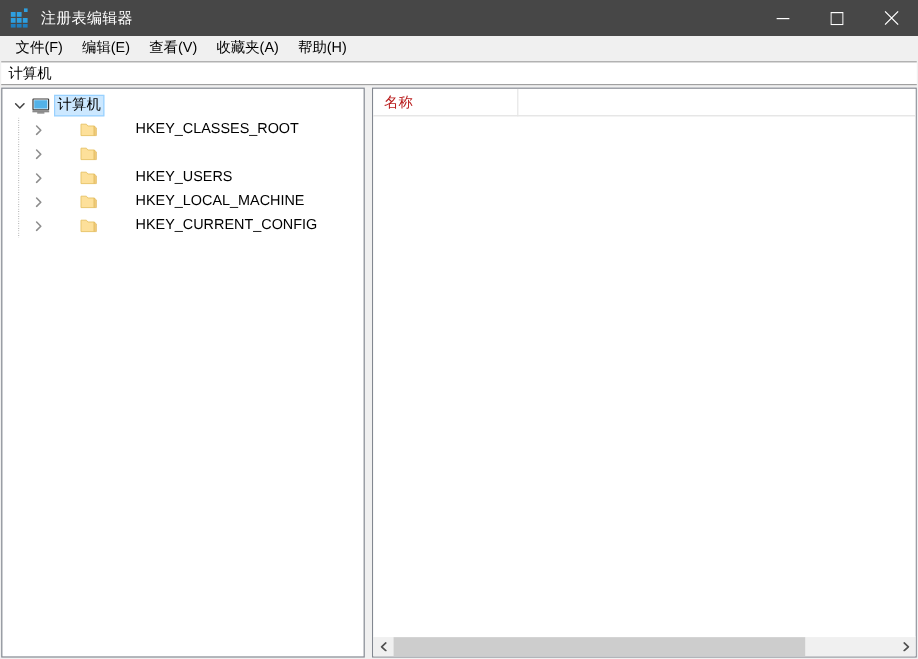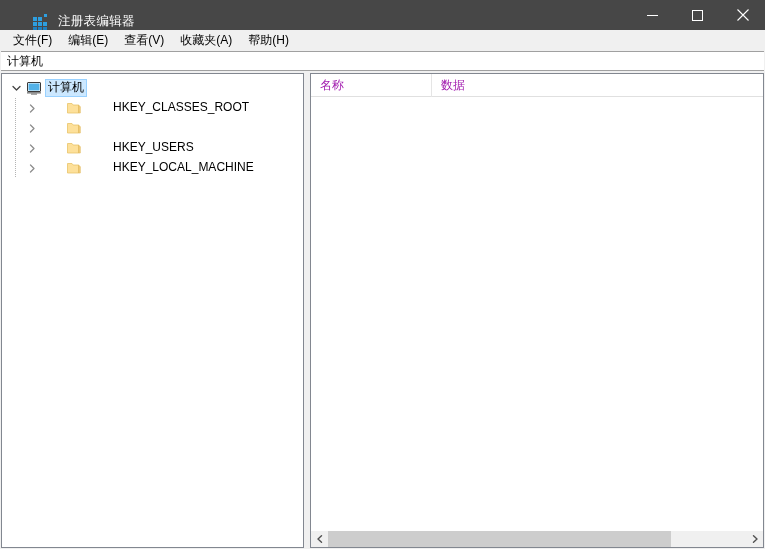--- a/index.html
+++ b/index.html
@@ -20,24 +20,23 @@
     background: #f0f0f0;
     display: flex;
     flex-direction: column;
   }
 
   
   .titlebar {
     height: 30px;
     background: #474747;
     display: flex;
-    align-items: flex-end;
+    align-items: center;
     flex: 0 0 30px;
     user-select: none;
-    padding-left: 24px;
   }
   .title-icon {
     width: 16px;
     height: 16px;
     margin-left: 9px;
     margin-right: 9px;
     position: relative;
     flex: 0 0 16px;
   }
   .title-icon .sq {
@@ -64,21 +63,21 @@
     justify-content: center;
     cursor: default;
   }
   .win-btn svg { display: block; }
 
   
   .menubar {
     height: 21px;
     background: #f0f0f0;
     display: flex;
-    align-items: center;
+    align-items: flex-start;
     padding-left: 5px;
     flex: 0 0 21px;
     border-bottom: 1px solid #f0f0f0;
   }
   .menu-item {
     font-size: 12px;
     color: #000;
     padding: 2px 8px 3px 8px;
     white-space: nowrap;
     cursor: default;
@@ -199,21 +198,21 @@
     height: 23px;
     flex: 0 0 23px;
     background: #ffffff;
     border-bottom: 1px solid #e0e0e0;
     display: flex;
     align-items: center;
     position: relative;
   }
   .col-head {
     font-size: 12px;
-    color: #a21caf;
+    color: #b91c1c;
     height: 23px;
     display: flex;
     align-items: center;
     padding-left: 9px;
     border-right: 1px solid #e5e5e5;
     cursor: default;
     white-space: nowrap;
   }
   .list-body {
     flex: 1 1 auto;
@@ -379,32 +378,45 @@
             </span>
             <span class="icon-folder">
               <svg width="16" height="16" viewBox="0 0 16 16">
                 <path d="M1.5 3.5 L6 3.5 L7.2 5 L12.5 5 L12.5 13 L1.5 13 Z" fill="#fde09a" stroke="#e8c46a" stroke-width="0.8"></path>
                 <path d="M12.5 5 L14.3 6.6 L14.3 13 L12.5 13 Z" fill="#f2cd7d" stroke="#e0b85c" stroke-width="0.6"></path>
               </svg>
             </span>
             <span class="node-label">HKEY_LOCAL_MACHINE</span>
           </div>
 
+          <div class="tree-row child">
+            <span class="expander">
+              <svg width="9" height="9" viewBox="0 0 9 9">
+                <path d="M2.5 1 L6 4.5 L2.5 8" stroke="#8d8d8d" stroke-width="1.3" fill="none" stroke-linecap="round" stroke-linejoin="round"></path>
+              </svg>
+            </span>
+            <span class="icon-folder">
+              <svg width="16" height="16" viewBox="0 0 16 16">
+                <path d="M1.5 3.5 L6 3.5 L7.2 5 L12.5 5 L12.5 13 L1.5 13 Z" fill="#fde09a" stroke="#e8c46a" stroke-width="0.8"></path>
+                <path d="M12.5 5 L14.3 6.6 L14.3 13 L12.5 13 Z" fill="#f2cd7d" stroke="#e0b85c" stroke-width="0.6"></path>
+              </svg>
+            </span>
+            <span class="node-label">HKEY_CURRENT_CONFIG</span>
+          </div>
 
         </div>
       </div>
     </div>
 
     <div class="splitter"></div>
 
     <div class="list-pane">
 
       <div class="list-header">
         <div class="col-head" style="width:121px;">名称</div>
-        <div class="col-head" style="width:205px;border-right:none;">数据</div>
       </div>
 
       <div class="list-body"></div>
 
       <div class="hscroll">
         <div class="sb-btn">
           <svg width="8" height="8" viewBox="0 0 8 8">
             <path d="M5.5 0.8 L2 4 L5.5 7.2" stroke="#505050" stroke-width="1.4" fill="none" stroke-linecap="round" stroke-linejoin="round"></path>
           </svg>
         </div>

